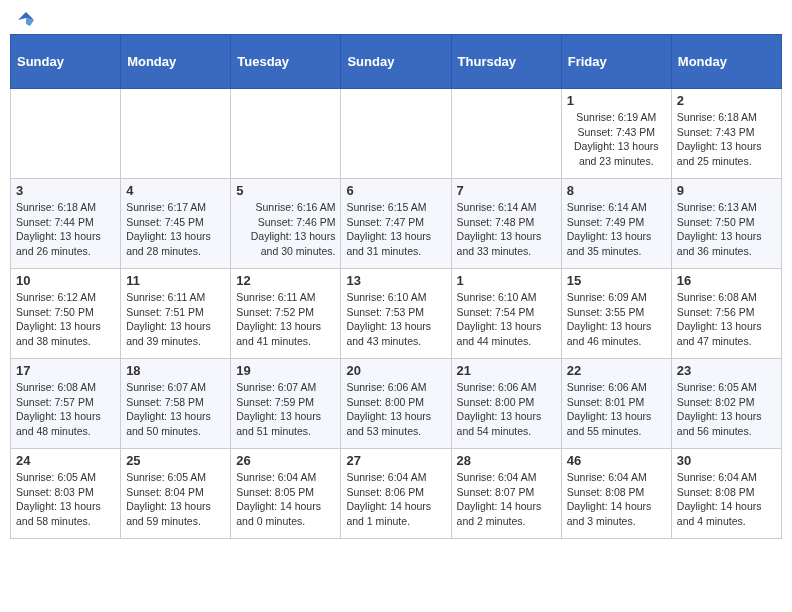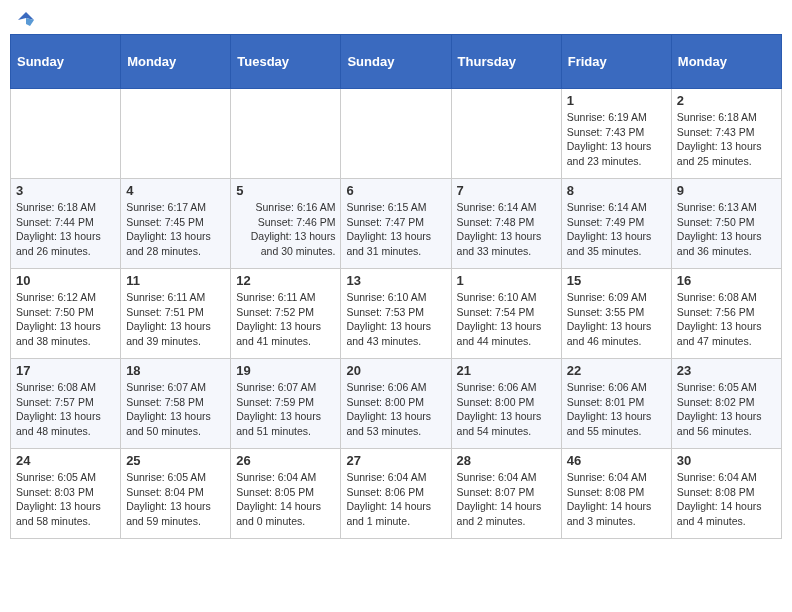--- a/index.html
+++ b/index.html
@@ -135,21 +135,21 @@
   </thead>
   <tbody id="calendar-body">
   <tr>
         <td class="empty-cell"></td>
         <td class="empty-cell"></td>
         <td class="empty-cell"></td>
         <td class="empty-cell"></td>
         <td class="empty-cell"></td>
         <td>
           <span class="day-number">1</span>
-          <div class="day-info" style="white-space: pre-line;">Sunrise: 6:19 AM
+          <div class="day-info" style="white-space: pre-line; text-align: center;">Sunrise: 6:19 AM
 Sunset: 7:43 PM
 Daylight: 13 hours
 and 23 minutes.</div>
         </td>
         <td>
           <span class="day-number">2</span>
           <div class="day-info" style="white-space: pre-line;">Sunrise: 6:18 AM
 Sunset: 7:43 PM
 Daylight: 13 hours
 and 25 minutes.</div>

